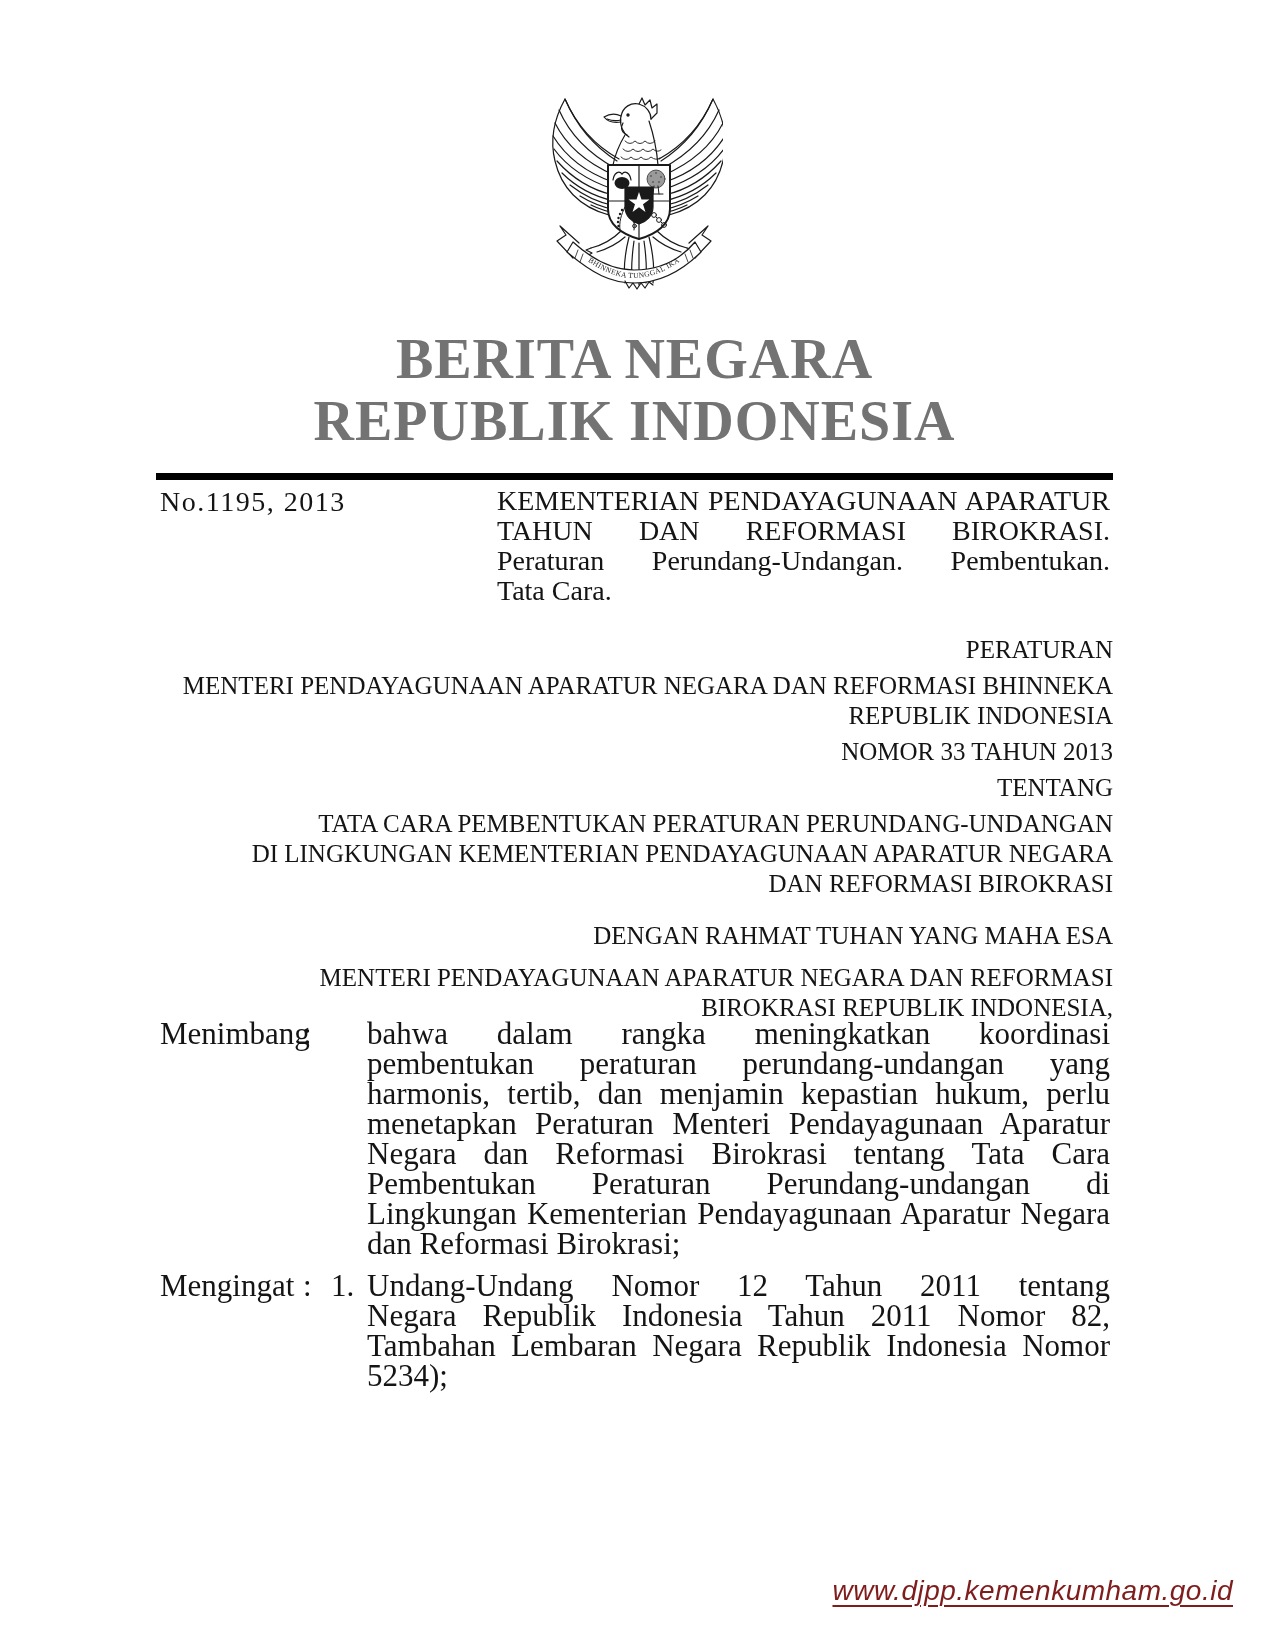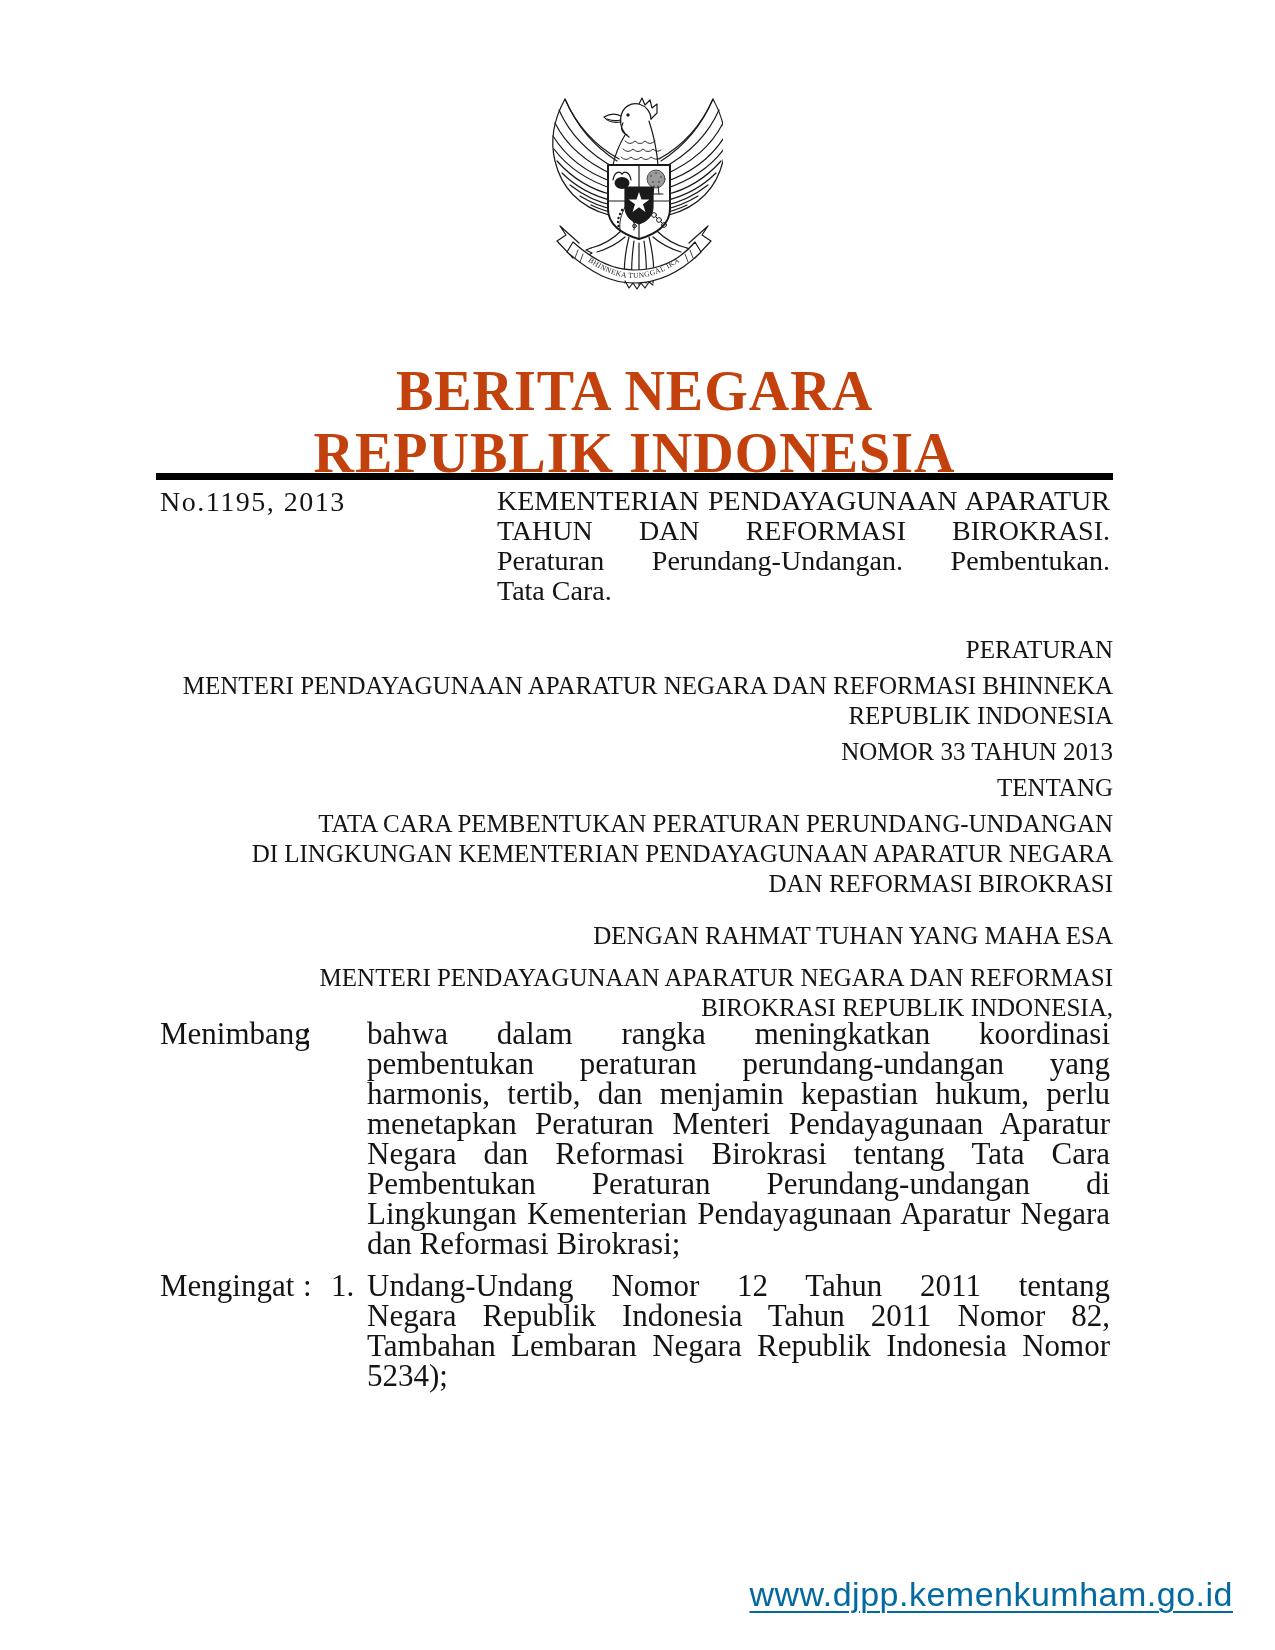--- a/index.html
+++ b/index.html
@@ -11,21 +11,21 @@
     font-family:"Liberation Serif","DejaVu Serif",serif;
     color:#141414;
     overflow:hidden;
   }
   
   .emblem{position:absolute;left:545px;top:95px;width:178px;height:200px;}
   
   .masthead-title{
     position:absolute;left:156px;top:328px;width:957px;
     text-align:center;font-weight:bold;font-size:56px;line-height:62px;
-    letter-spacing:1px;color:#c2410c;margin-top:32px;
+    letter-spacing:1px;color:#737373;
   }
   .masthead-rule{position:absolute;left:156px;top:473px;width:957px;height:7px;background:#000;}
   .issue-row{position:absolute;left:156px;top:486px;width:957px;font-size:28px;line-height:30px;}
   .issue-no{position:absolute;left:4px;top:1px;letter-spacing:1.5px;white-space:nowrap;}
   .subject{margin-left:341px;width:613px;}
   .jline{text-align:justify;text-align-last:justify;text-justify:inter-word;white-space:normal;}
   .tline{text-align:left;}
   
   .title-block{
     position:absolute;left:156px;top:635px;width:957px;
@@ -36,22 +36,22 @@
   .tb-authority{margin-top:12px;}
   
   .considerations{position:absolute;left:160px;top:1019px;width:950px;font-size:31px;line-height:30px;}
   .cons-row{display:grid;grid-template-columns:143px 28px 36px 1fr;align-items:start;}
   .cons-row + .cons-row{margin-top:12px;}
   .cons-label,.cons-sep,.cons-num{white-space:nowrap;}
   
   .watermark{
     position:absolute;top:1575px;right:42px;
     font-family:"Liberation Sans","DejaVu Sans",sans-serif;
-    font-size:34px;color:#0369a1;letter-spacing:0.5px;
-    text-decoration:underline;text-decoration-thickness:2px;text-underline-offset:5px;
+    font-size:28px;color:#7f1d1d;letter-spacing:0.5px;
+    text-decoration:underline;text-decoration-thickness:2px;text-underline-offset:5px;font-style:italic;
   }
 </style>
 </head>
 <body>
 
 <div class="page">
 
   <div class="emblem">
     <svg viewBox="0 0 178 200" width="178" height="200">
       <g stroke="#1a1a1a" fill="none" stroke-width="1.2" stroke-linecap="round" stroke-linejoin="round">

